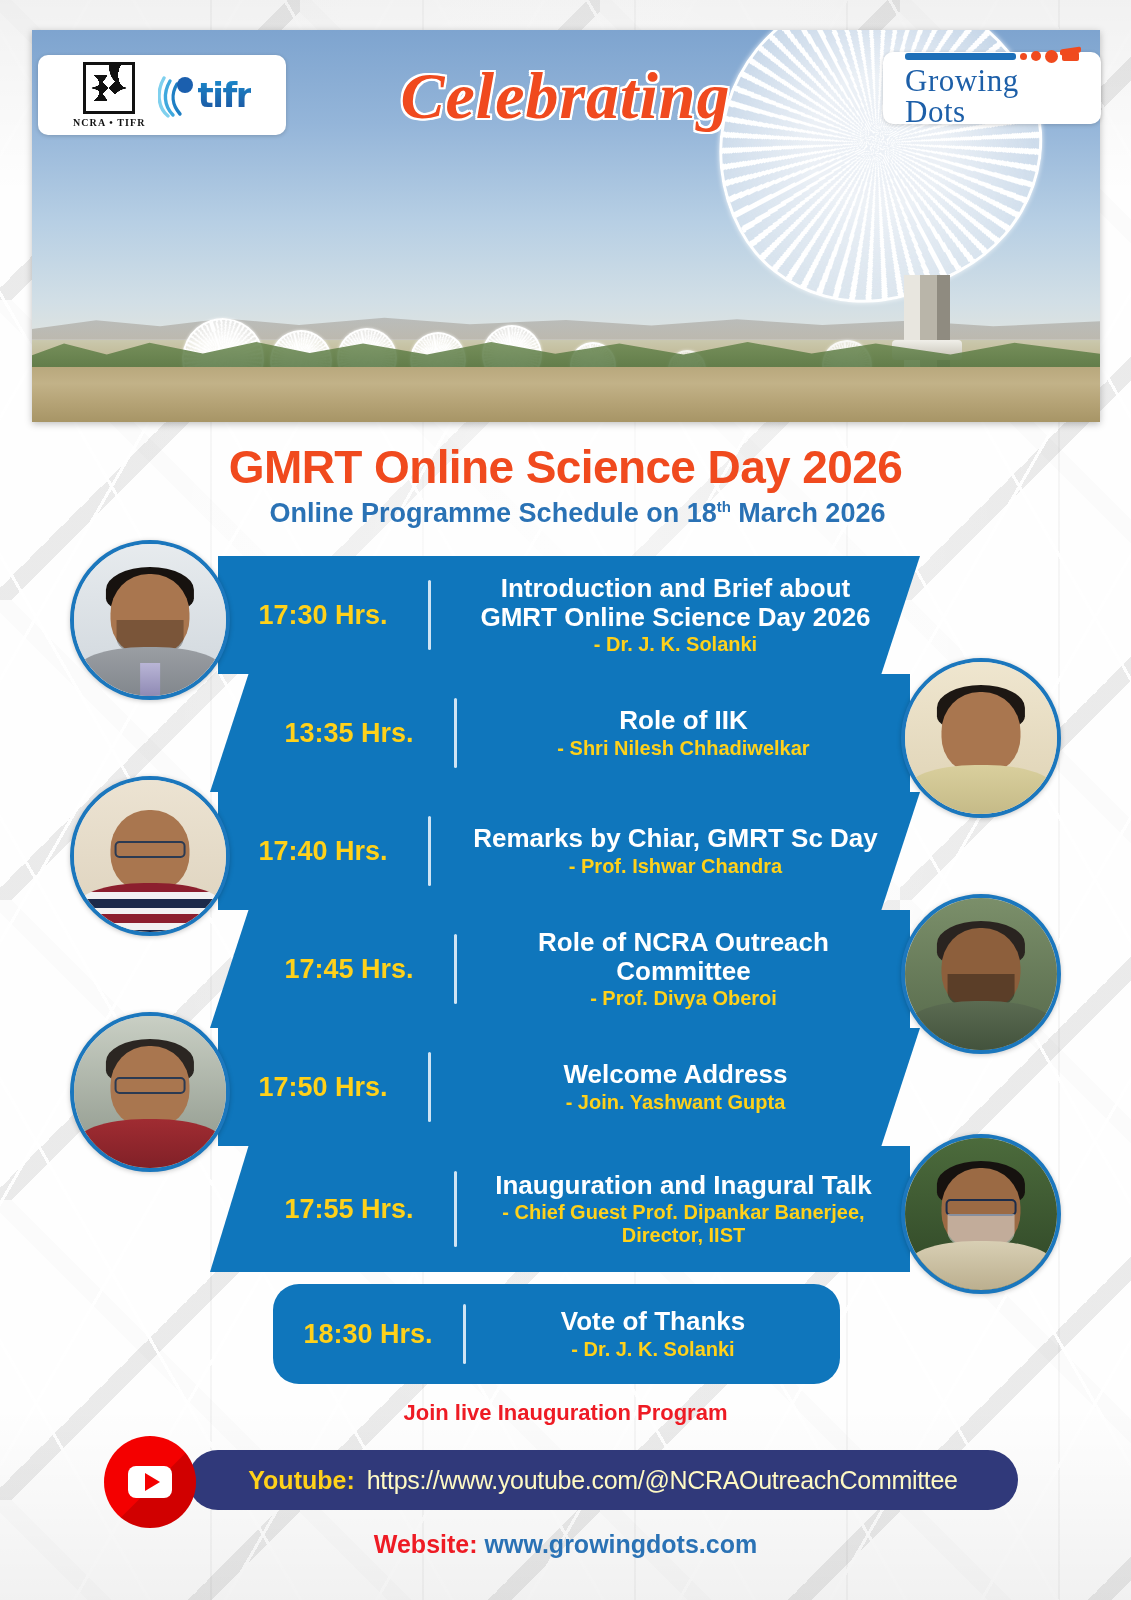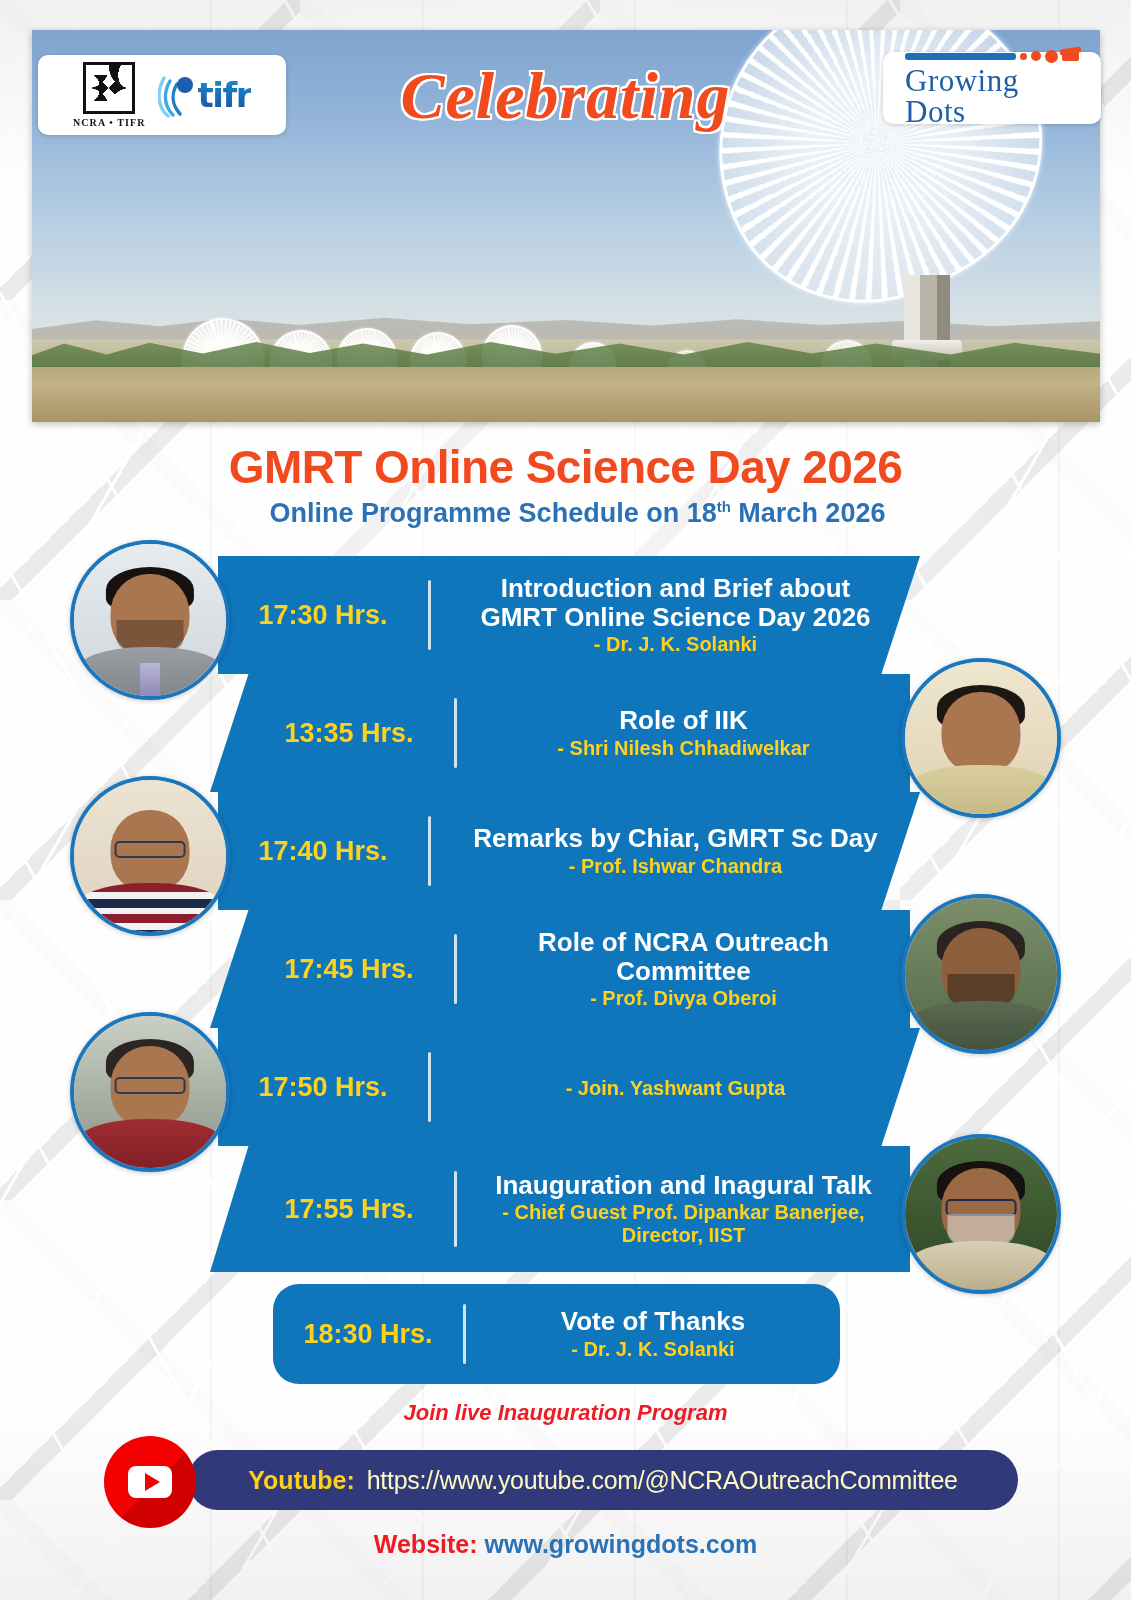--- a/index.html
+++ b/index.html
@@ -164,21 +164,21 @@
     transform:translateX(-50%);border-radius:46% 46% 0 0;}
   .face .glass{position:absolute;left:50%;top:40%;width:44%;height:9%;
     transform:translateX(-50%);border:2.5px solid #2b3a52;border-radius:5px;}
   .face .beard{position:absolute;left:50%;top:50%;width:44%;height:24%;
     transform:translateX(-50%);border-radius:0 0 48% 48%;}
   .face .tie{position:absolute;left:50%;bottom:0;width:13%;height:22%;
     transform:translateX(-50%);background:linear-gradient(180deg,#b9b5d6,#8f8ab4);}
 
   
   .footer{position:absolute;left:0;top:1400px;width:1131px;z-index:5;}
-  .join{text-align:center;font-size:22px;font-weight:800;color:#ee1b24;font-style:italic;}
+  .join{text-align:center;font-size:22px;font-weight:800;color:#ee1b24;}
   .yt-pill{
     position:absolute;left:188px;top:50px;width:830px;height:60px;
     background:#30397a;border-radius:30px;display:flex;align-items:center;
     justify-content:center;gap:12px;
   }
   .yt-label{color:#ffd11a;font-size:25px;font-weight:800;}
   .yt-url{color:#fef9c3;font-size:25px;font-weight:400;letter-spacing:-.3px;}
   .yt-icon{
     position:absolute;left:104px;top:36px;width:92px;height:92px;border-radius:50%;
     background:#f40000;display:flex;align-items:center;justify-content:center;z-index:2;
@@ -343,20 +343,21 @@
           <div class="body" style="background:linear-gradient(180deg,#5b6b52,#40503a);"></div>
         </div>
       </div>
     </div>
 
     <div class="row pl">
       <div class="banner">
         <div class="time">17:50 Hrs.</div>
         <div class="divider"></div>
         <div class="info">
+          <div class="t">Welcome Address</div>
           <div class="s">- Join. Yashwant Gupta</div>
         </div>
       </div>
       <div class="photo left">
         <div class="face">
           <div class="bg" style="background:linear-gradient(180deg,#c9cfc4,#8b9488);"></div>
           <div class="hair" style="background:#2b2622;"></div>
           <div class="head" style="background:#a9764f;"></div>
           <div class="glass"></div>
           <div class="body" style="background:linear-gradient(180deg,#a02c32,#7d1f26);"></div>

